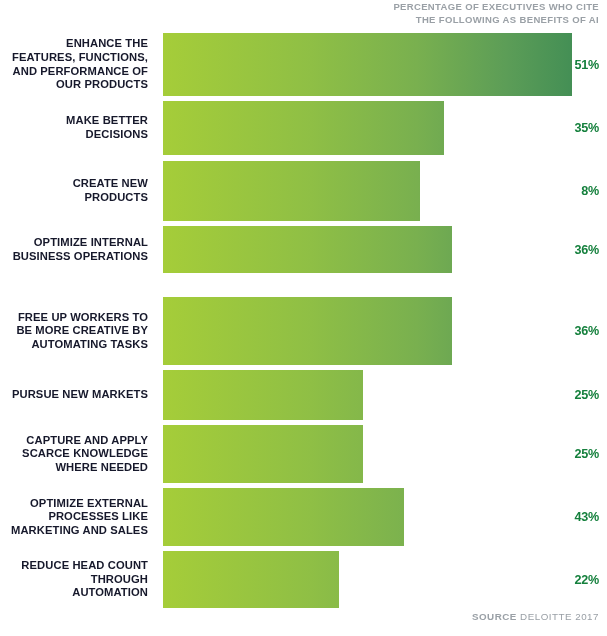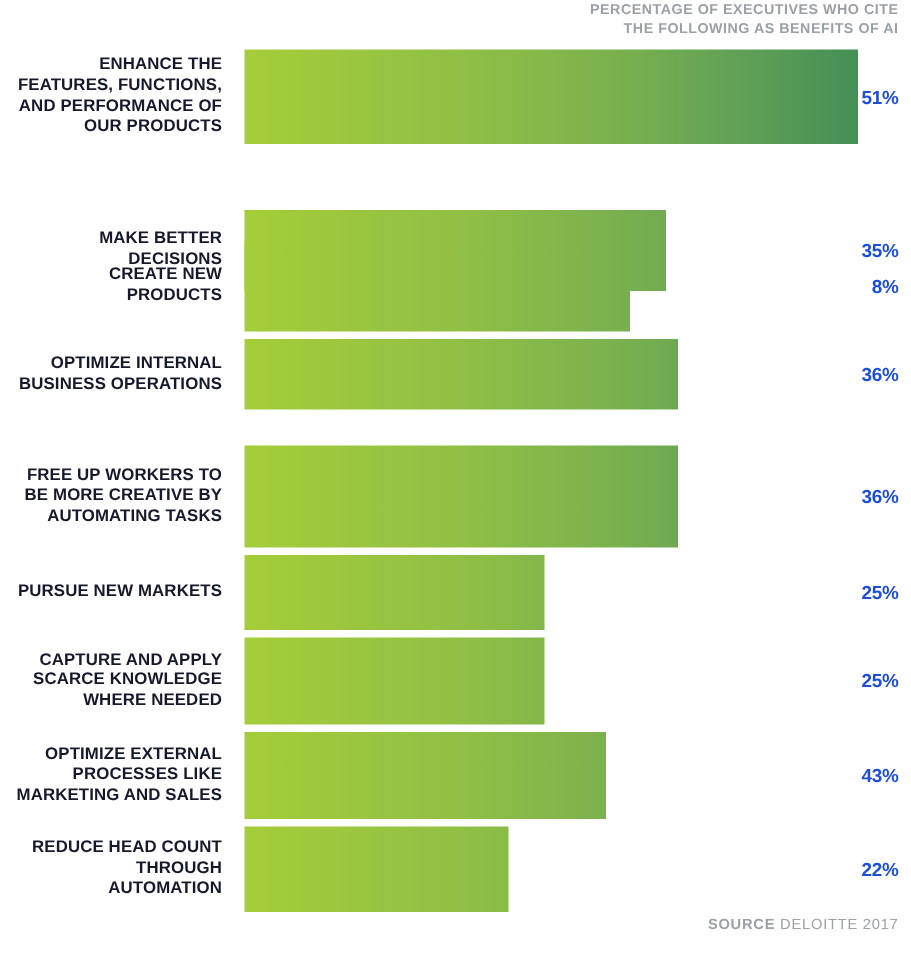--- a/index.html
+++ b/index.html
@@ -97,21 +97,21 @@
 
   .row-value {
     position: absolute;
     right: 8px;
     top: 0;
     height: 100%;
     width: 30px;
     display: flex;
     align-items: center;
     justify-content: flex-end;
-    color: #1d4ed8;
+    color: #15803d;
     font-size: 12.6px;
     font-weight: bold;
     letter-spacing: -0.2px;
   }
 
   
   .chart-source {
     position: absolute;
     right: 8px;
     bottom: 14px;
@@ -141,21 +141,21 @@
           <span>ENHANCE THE</span>
           <span>FEATURES, FUNCTIONS,</span>
           <span>AND PERFORMANCE OF</span>
           <span>OUR PRODUCTS</span>
         </div>
         <div class="bar-track">
           <div class="bar" title="ENHANCE THE FEATURES, FUNCTIONS, AND PERFORMANCE OF OUR PRODUCTS — 51%" style="width: 409px;"></div>
         </div>
         <div class="row-value">51%</div>
       </div>
-      <div class="row" style="top: 71px; height: 54px; margin-top: 39px;">
+      <div class="row" style="top: 71px; height: 54px;">
         <div class="row-label">
           <span>MAKE BETTER</span>
           <span>DECISIONS</span>
         </div>
         <div class="bar-track">
           <div class="bar" title="MAKE BETTER DECISIONS — 35%" style="width: 280.686px;"></div>
         </div>
         <div class="row-value">35%</div>
       </div>
       <div class="row" style="top: 131px; height: 60px;">

